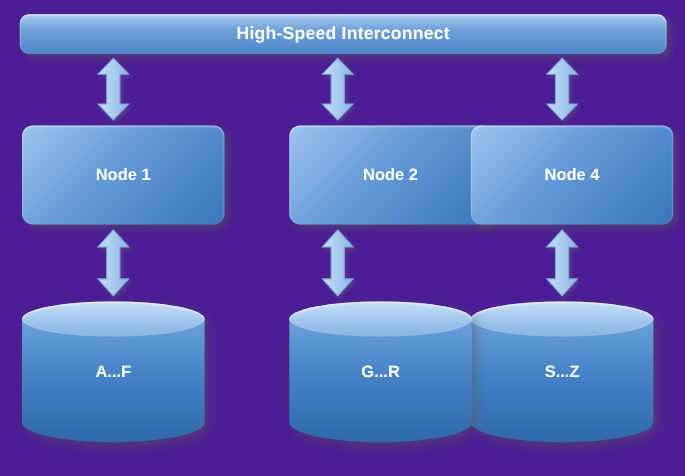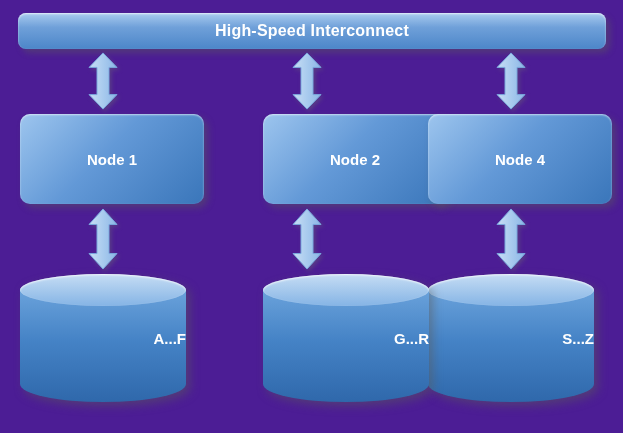--- a/index.html
+++ b/index.html
@@ -85,21 +85,21 @@
     top: 0;
     height: 32px;
     border-radius: 50%;
     background: linear-gradient(180deg, #c6ddf4 0%, #85b4e5 100%);
     box-shadow: inset 0 1px 2px rgba(255,255,255,0.8);
   }
   .cyl-label {
     position: absolute;
     left: 0; right: 0;
     top: 56px;
-    text-align: right;
+    text-align: center;
     color: #ffffff;
     font-weight: bold;
     font-size: 15px;
   }
   .defs-holder { position: absolute; width: 0; height: 0; overflow: hidden; }
 </style>
 </head>
 <body>
 
 <div class="canvas">

